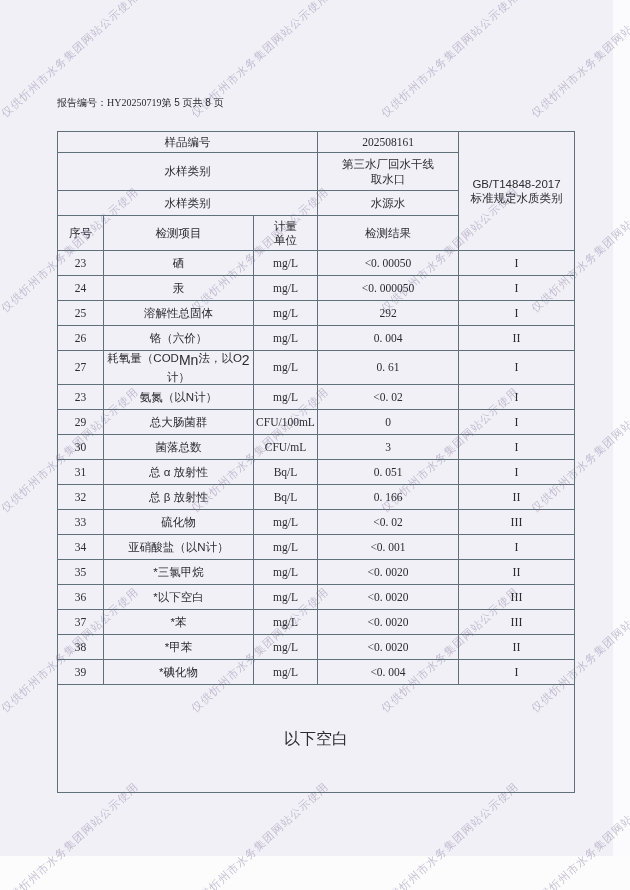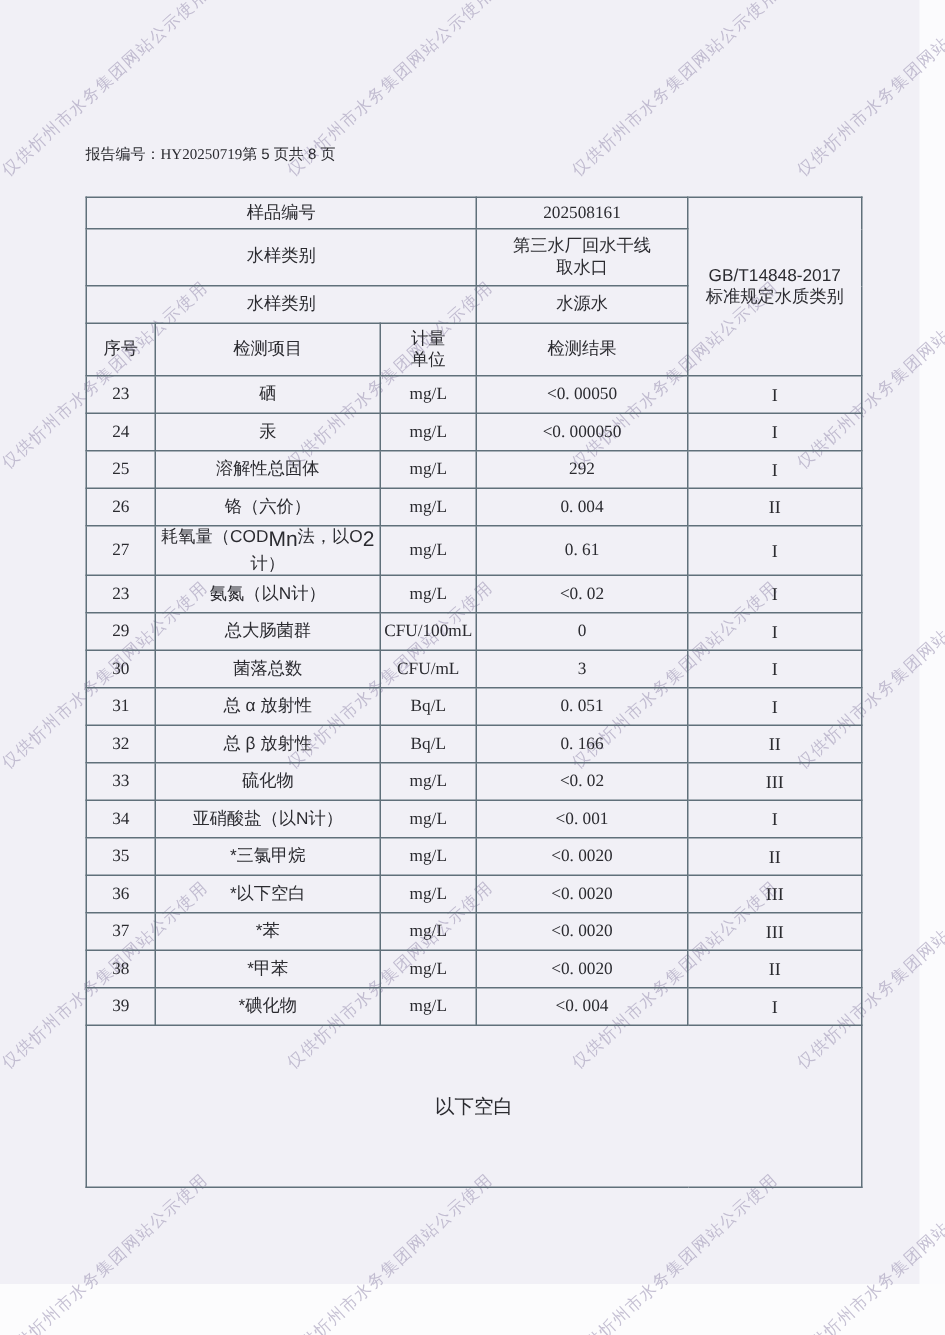--- a/index.html
+++ b/index.html
@@ -40,21 +40,21 @@
     background:transparent;
   }
   td.multiline{white-space:pre-line;}
   td.item-cell{text-align:left; padding-left:8px;}
   td.class-cell{font-family:"Liberation Serif", serif; font-size:12px;}
   td.num{font-family:"Liberation Serif", serif; font-size:11.5px;}
   tr.hr1{height:21px;} tr.hr2{height:38px;} tr.hr3{height:25px;} tr.hr4{height:35px;}
   tr.data-row{height:25px;}
   td.blank-cell{
     height:107px; vertical-align:top; text-align:left;
-    padding:4px 8px; font-size:13px;
+    padding:4px 8px; font-size:16px;
   }
   sub{font-size:14px;}
 </style>
 </head>
 <body>
 
 <div class="page">
 
   <div class="edge-right"></div>
   <div class="edge-bottom"></div>

